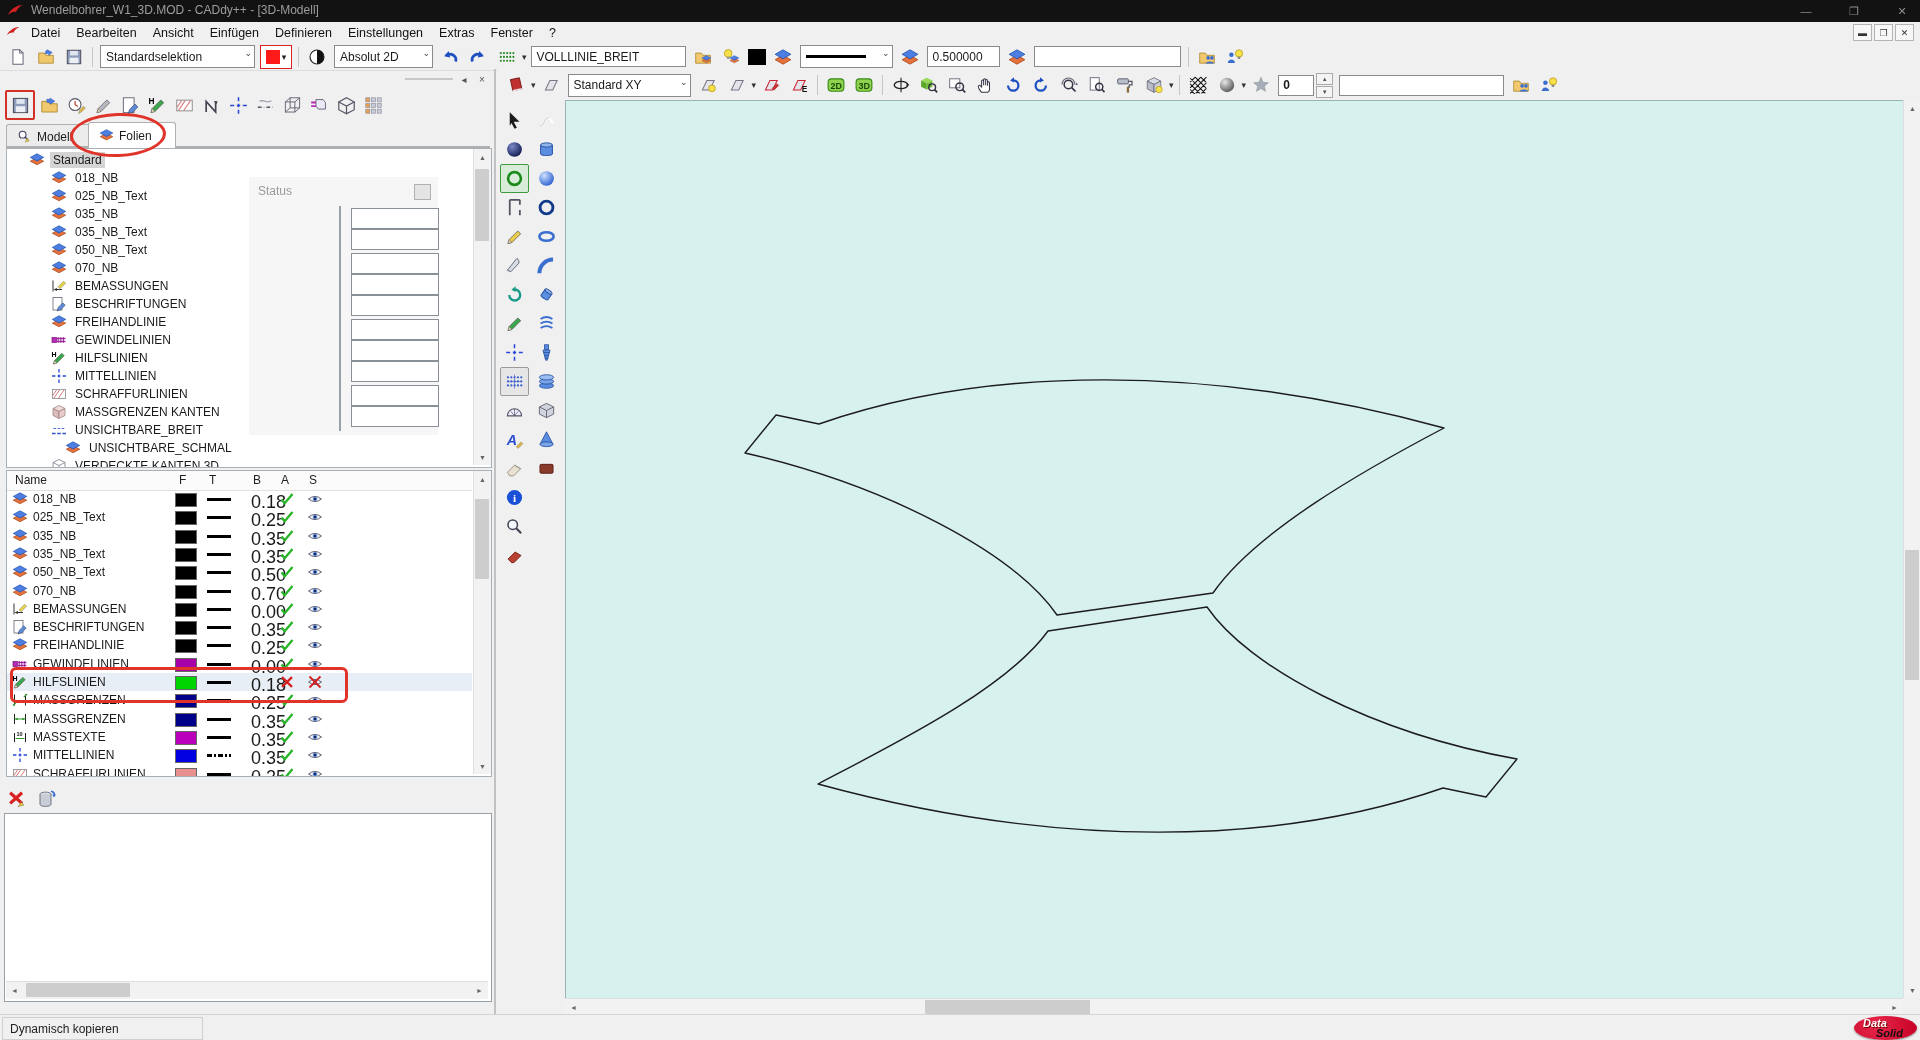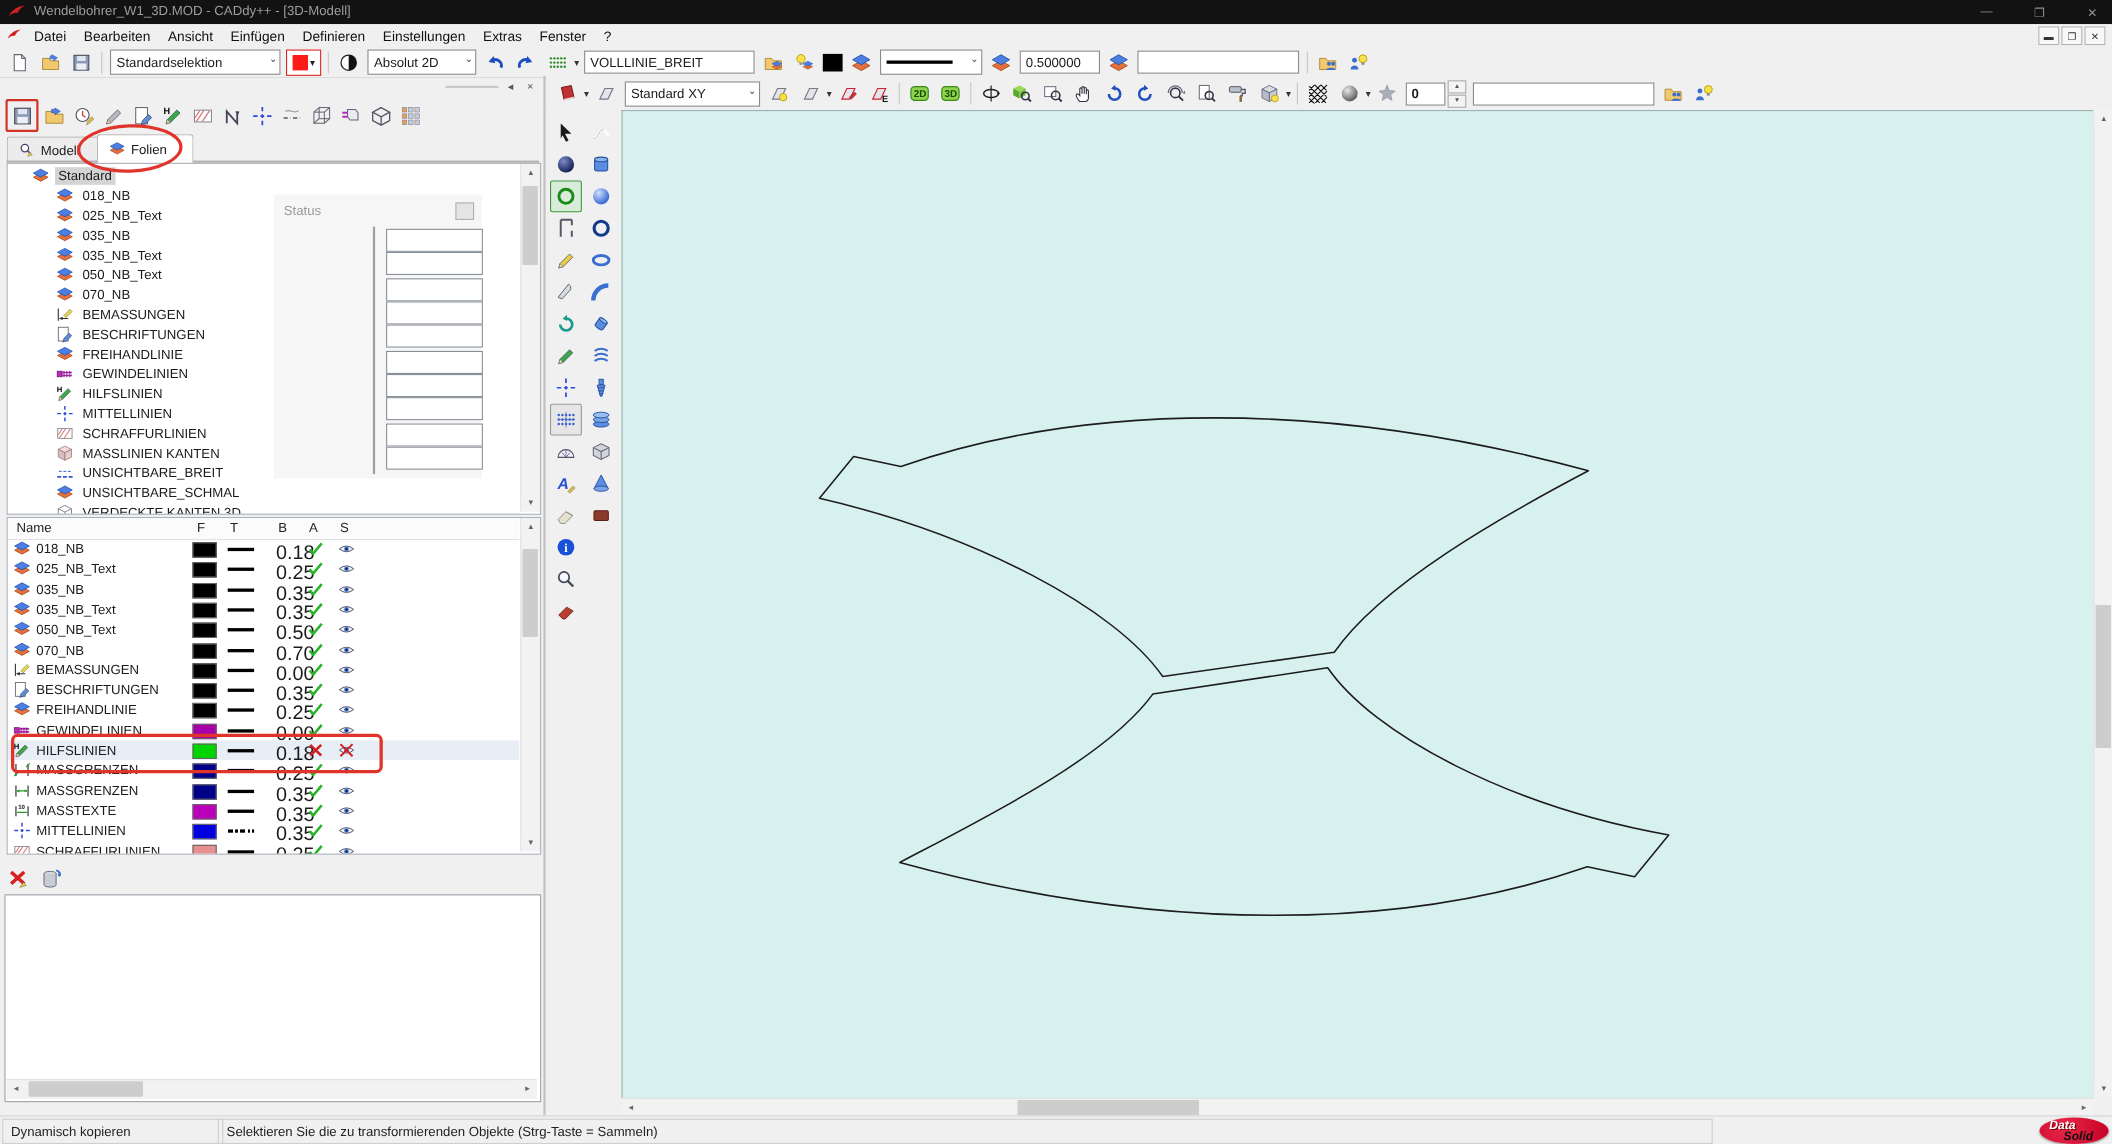--- a/index.html
+++ b/index.html
@@ -735,36 +735,36 @@
         <span class="lbl">SCHRAFFURLINIEN</span>
       </div>
       <div class="tree-row" style="left:44px;top:254px;">
         <span style="display:flex;">
           <svg viewBox="0 0 16 16">
             <polygon points="8,1.5 14,4.5 8,7.5 2,4.5" fill="#f0dcdc" stroke="#9a7878" stroke-width=".7"></polygon>
             <polygon points="2,4.5 8,7.5 8,14.5 2,11.5" fill="#dcbcbc" stroke="#9a7878" stroke-width=".7"></polygon>
             <polygon points="14,4.5 8,7.5 8,14.5 14,11.5" fill="#e8cccc" stroke="#9a7878" stroke-width=".7"></polygon>
           </svg>
         </span>
-        <span class="lbl">MASSLINIEN KANTEN</span>
+        <span class="lbl">MASSGRENZEN KANTEN</span>
       </div>
       <div class="tree-row" style="left:44px;top:272px;">
         <span style="display:flex;">
           <svg viewBox="0 0 16 16">
             <g stroke="#3355cc" stroke-width="1.7">
               <path d="M1 11.5h3.6M6.2 11.5h3.6M11.4 11.5H15"></path>
             </g>
             <g stroke="#3355cc" stroke-width=".9">
               <path d="M2.5 6.5h2.6M6.6 6.5h2.6M10.7 6.5h2.6"></path>
             </g>
           </svg>
         </span>
         <span class="lbl">UNSICHTBARE_BREIT</span>
       </div>
-      <div class="tree-row" style="left:44px;top:290px;">
+      <div class="tree-row" style="left:58px;top:290px;">
         <span style="display:flex;">
           <svg viewBox="0 0 16 16">
             <polygon points="8,5.6 14.7,9.2 8,12.8 1.3,9.2" fill="#e4703c" stroke="#a84818" stroke-width=".7"></polygon>
             <polygon points="8,1.8 14.7,5.4 8,9 1.3,5.4" fill="#4d7fe3" stroke="#1f4fae" stroke-width=".7"></polygon>
           </svg>
         </span>
         <span class="lbl">UNSICHTBARE_SCHMAL</span>
       </div>
       <div class="tree-row" style="left:44px;top:308px;">
         <span style="display:flex;">
@@ -1450,22 +1450,19 @@
     <span class="sbBtn" style="left:0;top:0;">◄</span>
     <span class="sbBtn" style="right:0;top:0;">►</span>
     <span class="sbThumb" style="left:360px;top:1px;width:165px;height:14px;"></span>
   </div>
   <div class="abs" style="left:1903px;top:998px;width:17px;height:17px;background:#f0f0f0;"></div>
 
   <div class="abs" id="statusbar">
     <div class="seg" style="left:2px;width:192px;">
       <span>Dynamisch kopieren</span>
     </div>
-    <div class="seg" style="left:198px;width:1350px;">
-      <span>Selektieren Sie die zu transformierenden Objekte (Strg-Taste = Sammeln)</span>
-    </div>
     <div id="dslogo">
       <span class="l1">Data</span>
       <span class="l2">Solid</span>
     </div>
   </div>
 
 </div>
 
 </body></html>

